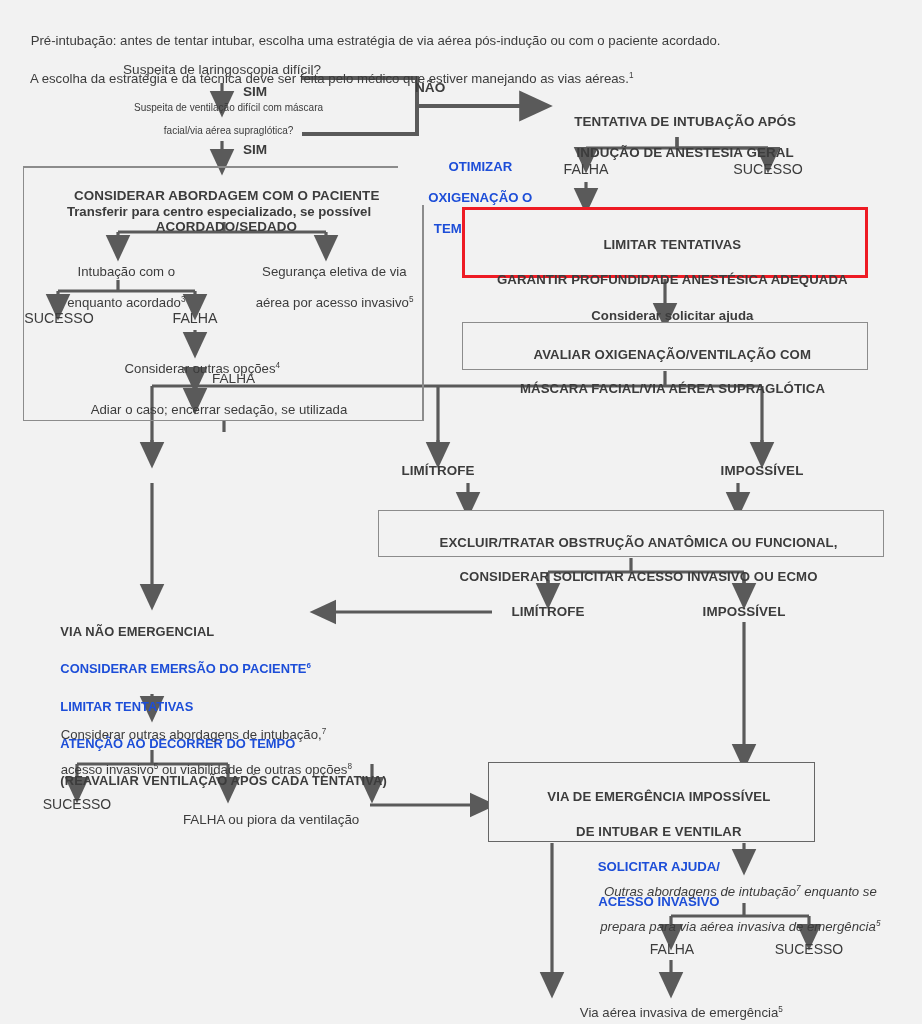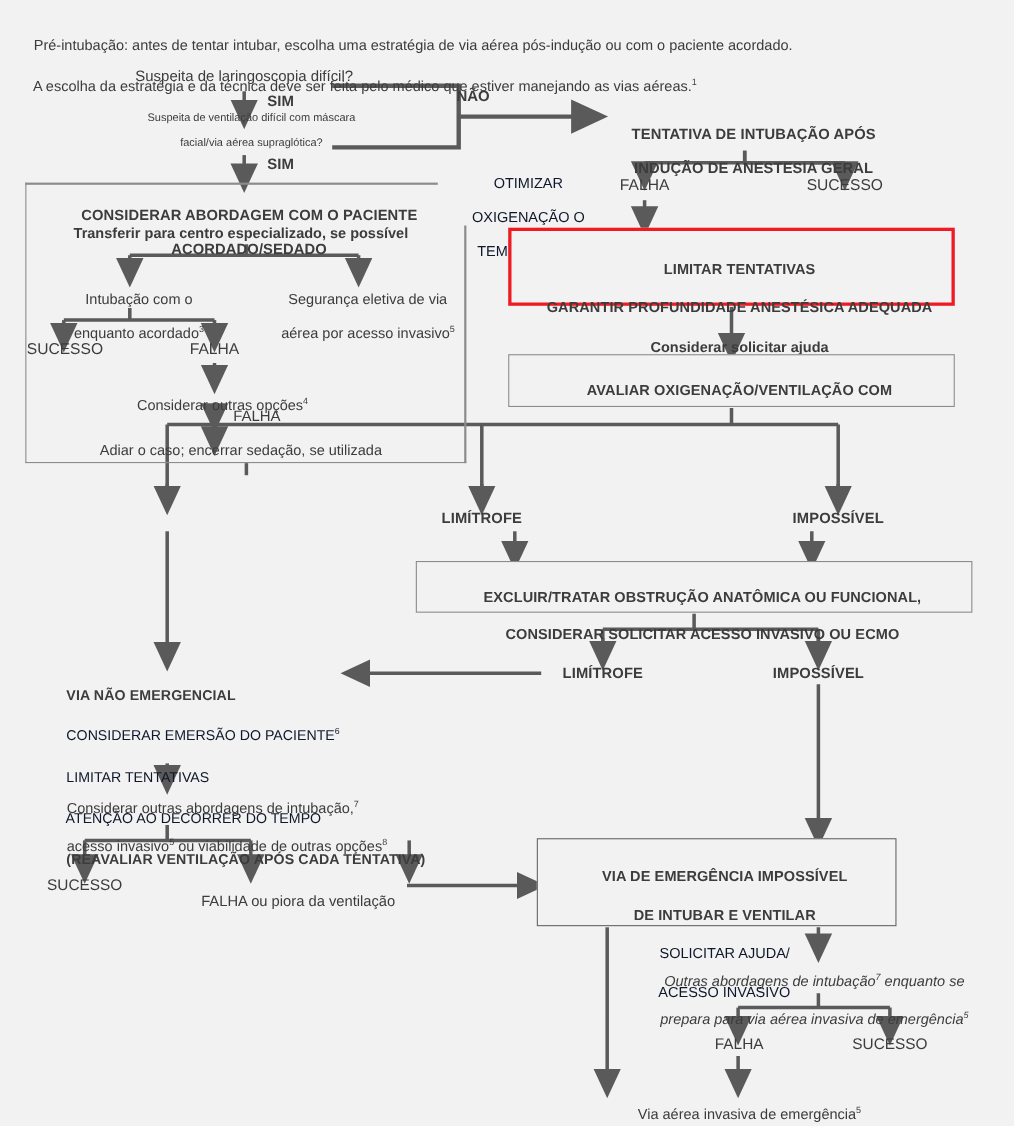--- a/index.html
+++ b/index.html
@@ -22,21 +22,21 @@
     pointer-events:none;
   }
   .t{
     position:absolute;
     line-height:1.16;
     white-space:pre;
     color:#3c3c3c;
   }
   .bold{font-weight:bold;}
   .caps{font-weight:bold;letter-spacing:.1px;}
-  .red{color:#0f172a;font-weight:normal;}
+  .red{color:#1d4ed8;font-weight:bold;}
   .ctr{text-align:center;}
   .lft{text-align:left;}
   sup{font-size:.62em; vertical-align:super; line-height:0;}
   sub{font-size:.62em; vertical-align:sub; line-height:0;}
 
   
   .box{
     position:absolute;
     box-sizing:border-box;
     border:1.6px solid #8c8c8c;
@@ -224,20 +224,21 @@
   <div class="box-red" style="left:462px; top:207px; width:406px; height:71px;"></div>
   <div class="t ctr" style="left:468px; top:218px; width:394px; font-size:13.2px; line-height:1.35;">
     <span class="caps">LIMITAR TENTATIVAS</span><br>
     <span class="caps">GARANTIR PROFUNDIDADE ANESTÉSICA ADEQUADA</span><br>
     <span class="bold">Considerar solicitar ajuda</span>
   </div>
 
   <div class="box" style="left:462px; top:322px; width:406px; height:48px;"></div>
   <div class="t ctr caps" style="left:468px; top:329px; width:394px; font-size:13.2px; line-height:1.3;">
     <span>AVALIAR OXIGENAÇÃO/VENTILAÇÃO COM</span><br>
+    <span>MÁSCARA FACIAL/VIA AÉREA SUPRAGLÓTICA</span>
   </div>
 
 
   <div class="t ctr caps" style="left:395px; top:463px; width:86px; font-size:13.4px;">LIMÍTROFE</div>
 
   <div class="t ctr caps" style="left:713px; top:463px; width:98px; font-size:13.4px;">IMPOSSÍVEL</div>
 
   <div class="box" style="left:378px; top:510px; width:506px; height:47px;"></div>
   <div class="t ctr caps" style="left:384px; top:517px; width:494px; font-size:13.2px; line-height:1.3;">
     <span>EXCLUIR/TRATAR OBSTRUÇÃO ANATÔMICA OU FUNCIONAL,</span><br>

